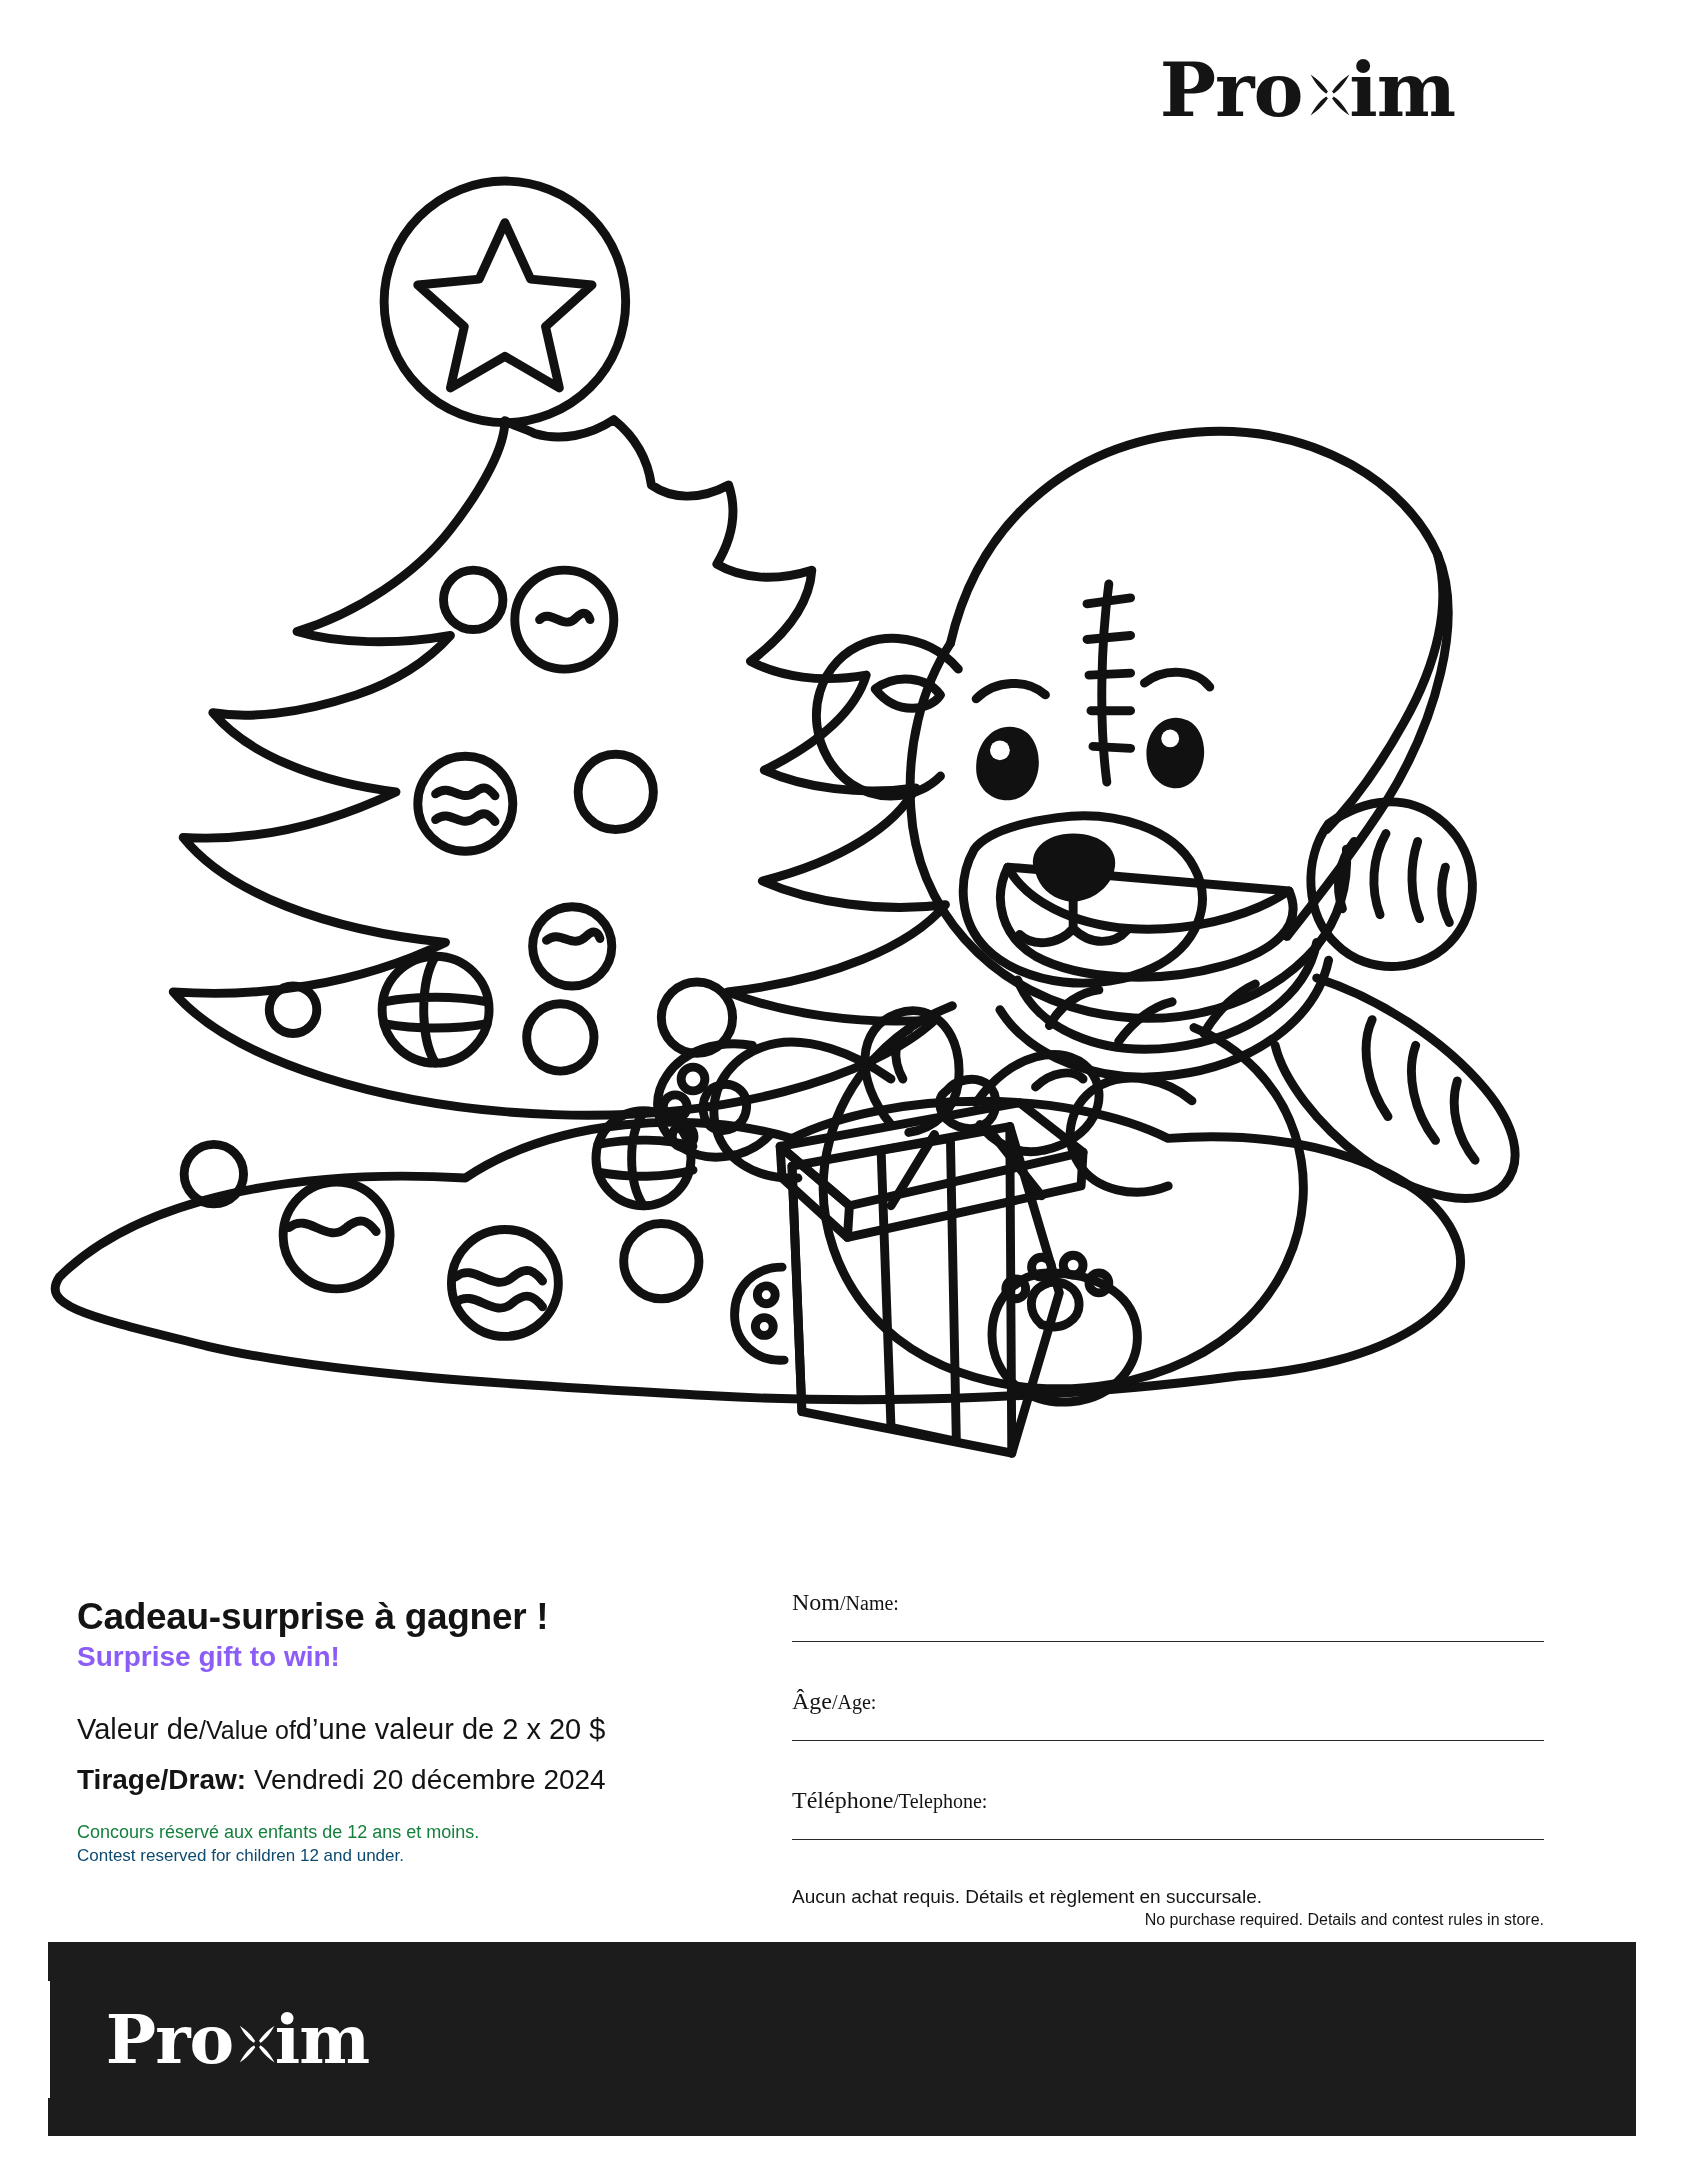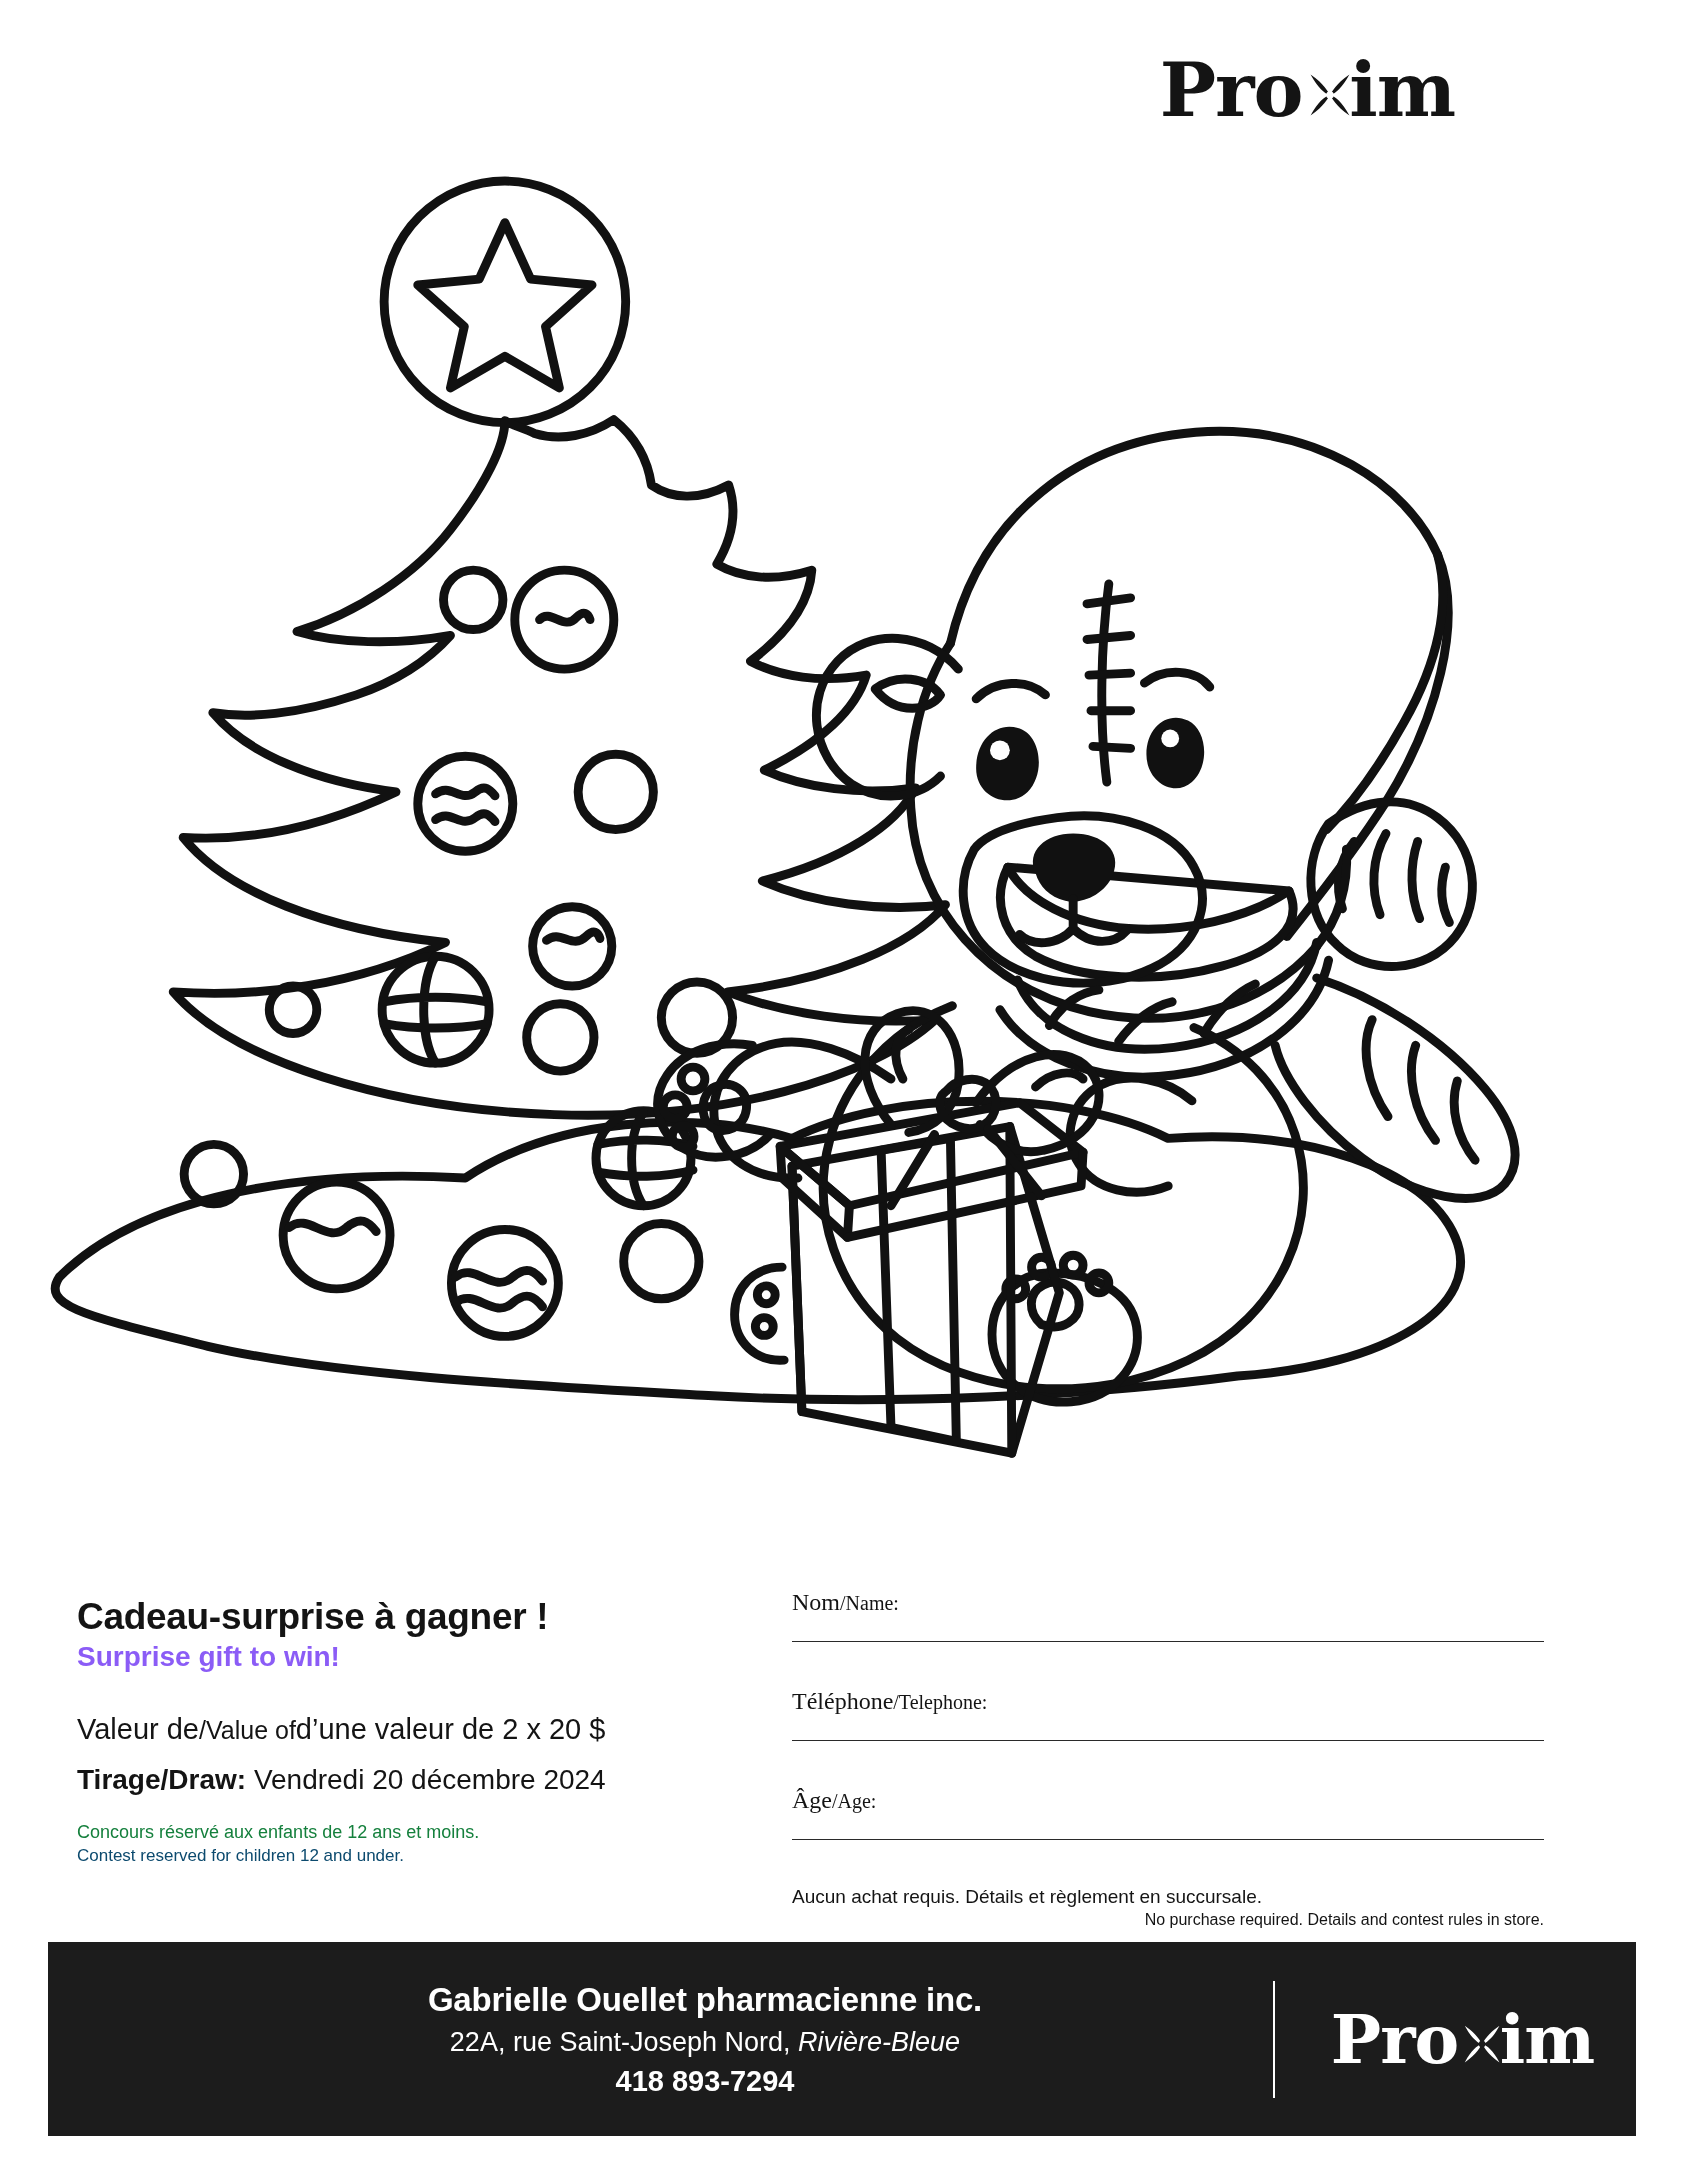--- a/index.html
+++ b/index.html
@@ -374,44 +374,36 @@
   </div>
 
   <div class="entry-form">
 
     <div class="form-row">
       <div class="form-label"><span class="fr">Nom</span><span class="en">/Name:</span></div>
       <input class="form-input" type="text" placeholder="" style="">
     </div>
 
     <div class="form-row">
+      <div class="form-label"><span class="fr">Âge</span><span class="en">/Age:</span></div>
+      <input class="form-input" type="text" placeholder="" style="">
+    </div>
+
+    <div class="form-row">
       <div class="form-label"><span class="fr">Téléphone</span><span class="en">/Telephone:</span></div>
-      <input class="form-input" type="text" placeholder="" style="">
-    </div>
-
-    <div class="form-row">
-      <div class="form-label"><span class="fr">Âge</span><span class="en">/Age:</span></div>
       <input class="form-input" type="text" placeholder="" style="">
     </div>
 
     <div class="legal">
       <div class="legal-fr">Aucun achat requis. Détails et règlement en succursale.</div>
       <div class="legal-en">No purchase required. Details and contest rules  in store.</div>
     </div>
   </div>
 
   <div class="footer-bar">
-    <div class="footer-center">
-      <div class="footer-name">Gabrielle Ouellet pharmacienne inc.</div>
-      <div class="footer-address">
-        <span>22A,  rue Saint-Joseph Nord,</span>
-        <span class="city">Rivière-Bleue</span>
-      </div>
-      <div class="footer-phone">418 893-7294</div>
-    </div>
     <div class="footer-divider"></div>
     <div class="footer-logo">
       <span class="logo-text"><span>Pro</span><span class="x-mark"><svg viewBox="0 0 100 100" aria-hidden="true">
               <path d="M14 12 C40 30 46 44 50 50 C54 44 60 30 86 12 C72 38 60 46 52 50 C60 54 72 62 86 88 C60 70 54 56 50 50 C46 56 40 70 14 88 C28 62 40 54 48 50 C40 46 28 38 14 12 Z" fill="#ffffff"></path>
               <circle cx="50" cy="50" r="7" fill="#1c1c1c"></circle>
             </svg></span><span>im</span></span>
     </div>
   </div>
 
 </div>

